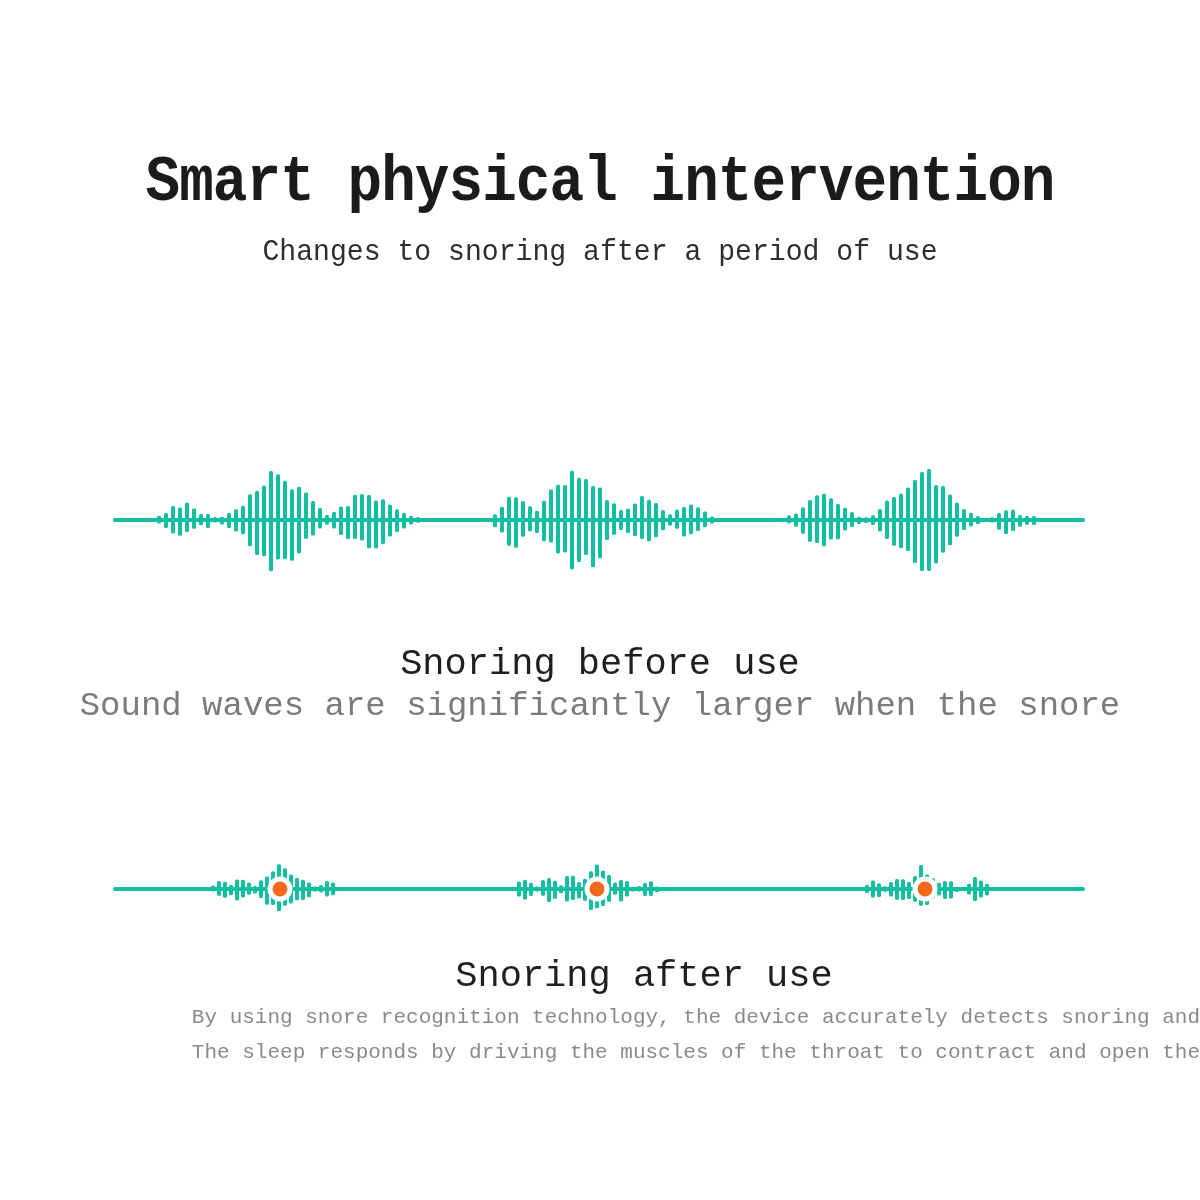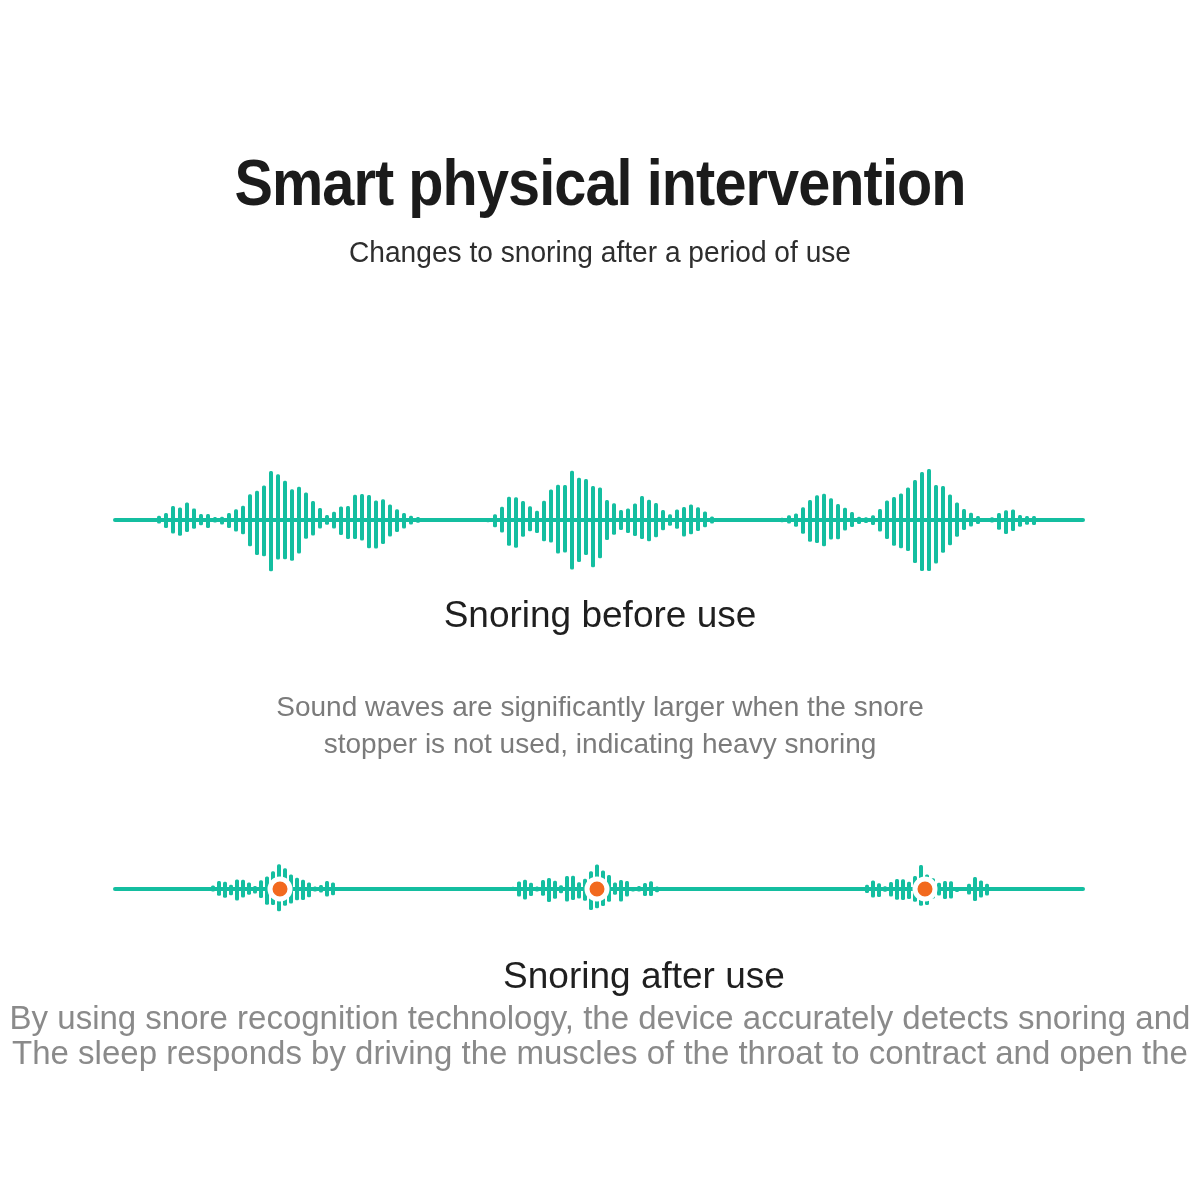--- a/index.html
+++ b/index.html
@@ -1,21 +1,21 @@
 <!DOCTYPE html>
 <html><head>
 <meta charset="utf-8">
 <style>
   html,body{margin:0;padding:0;background:#ffffff;}
   .page{
     position:relative;
     width:1200px;height:1192px;
     background:#ffffff;
     overflow:hidden;
-    font-family:Liberation Sans, sans-serif;
+    font-family:Liberation Mono, monospace;
   }
   .page-title{
     position:absolute;top:148px;left:0;width:1200px;
     margin:0;text-align:center;
     font-size:64px;font-weight:700;color:#1b1b1b;
     letter-spacing:-1px;
     transform:scaleX(0.9);transform-origin:center;
     line-height:1.1;
   }
   .page-subtitle{
@@ -27,33 +27,33 @@
   .wave-svg{
     position:absolute;top:0;left:0;width:1200px;height:1200px;
     display:block;
   }
   .section-heading{
     position:absolute;left:0;width:1200px;margin:0;
     text-align:center;
     font-size:37px;font-weight:500;color:#1f1f1f;
     line-height:1.1;
   }
-  .heading-before{top:595px;}
+  .heading-before{top:644px;}
   .heading-after{top:956px;margin-left:44px;}
   .section-desc{
     position:absolute;left:0;width:1200px;
     text-align:center;
   }
   .desc-before{
     top:688px;
-    font-size:28px;line-height:37px;color:#7b7b7b;
+    font-size:34px;line-height:37px;color:#7b7b7b;
   }
   .desc-after{
     top:1000px;
-    font-size:33px;line-height:35px;color:#8a8a8a;
+    font-size:21px;line-height:35px;color:#8a8a8a;text-align:right;
   }
 </style>
 </head>
 <body>
 
 <div class="page">
 
   <h1 class="page-title">Smart physical intervention</h1>
 
   <div class="page-subtitle">Changes to snoring after a period of use</div>
@@ -240,21 +240,20 @@
         <circle cx="280" cy="889" r="10" fill="#F2691E" stroke="#ffffff" stroke-width="5"></circle>
         <circle cx="597" cy="889" r="10" fill="#F2691E" stroke="#ffffff" stroke-width="5"></circle>
         <circle cx="925" cy="889" r="10" fill="#F2691E" stroke="#ffffff" stroke-width="5"></circle>
       </g>
     </svg>
 
   <h2 class="section-heading heading-before">Snoring before use</h2>
 
   <div class="section-desc desc-before">
     <div>Sound waves are significantly larger when the snore</div>
-    <div>stopper is not used, indicating heavy snoring</div>
   </div>
 
   <h2 class="section-heading heading-after">Snoring after use</h2>
 
   <div class="section-desc desc-after">
     <div>By using snore recognition technology, the device accurately detects snoring and</div>
     <div>The sleep responds by driving the muscles of the throat to contract and open the</div>
   </div>
 
 </div>

